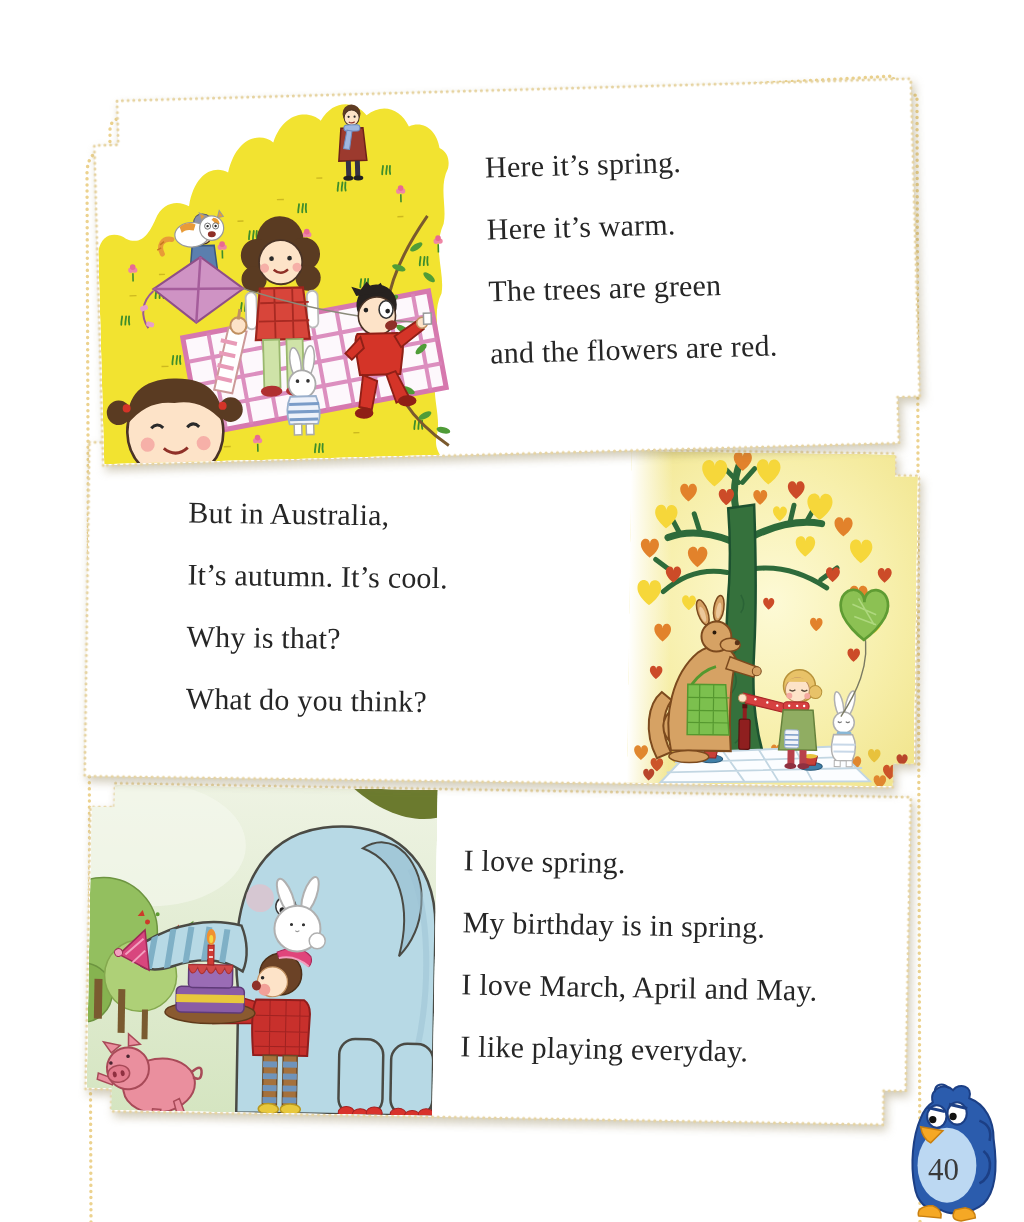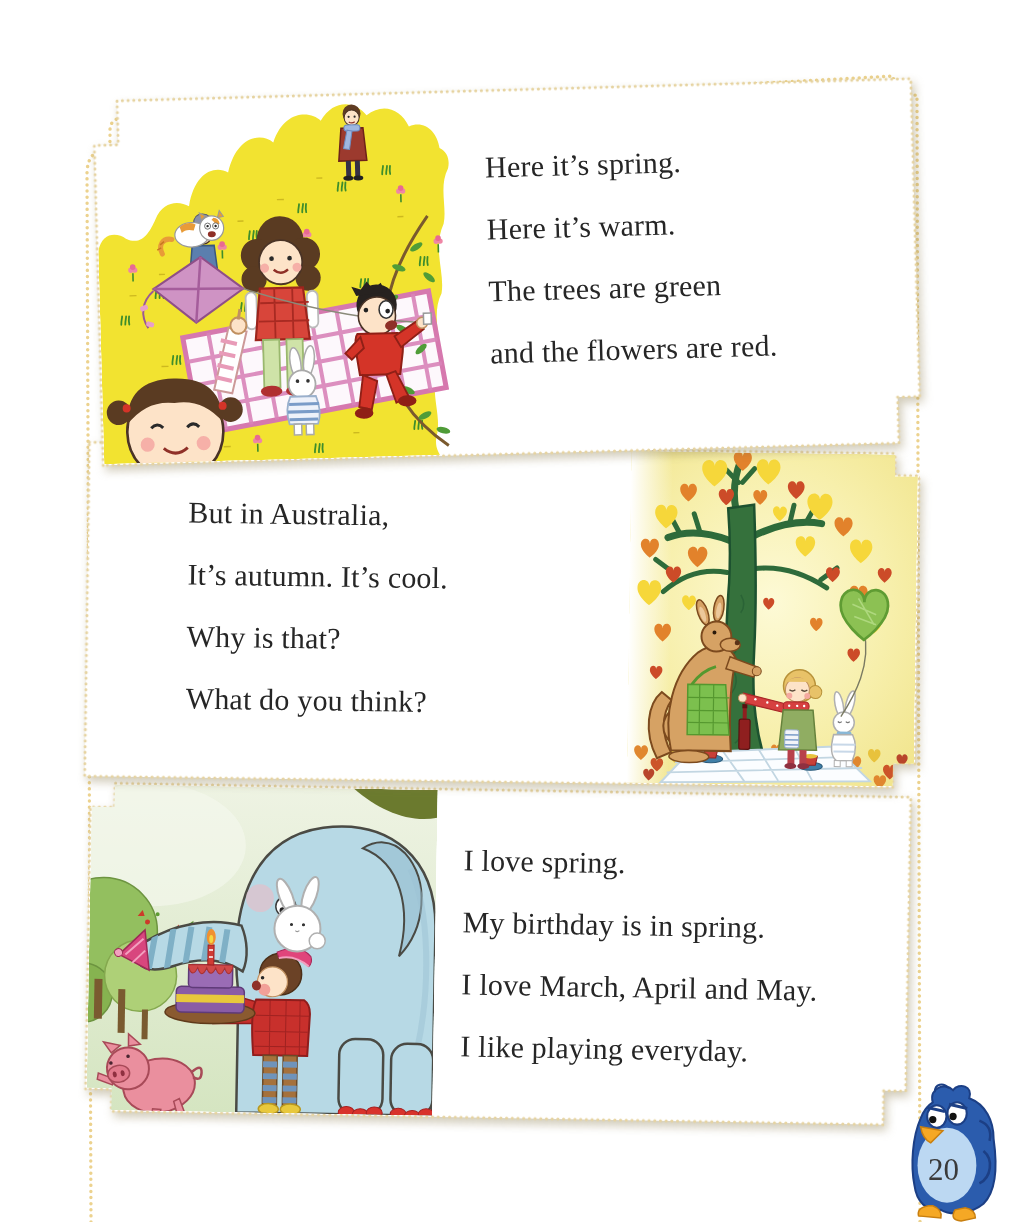--- a/index.html
+++ b/index.html
@@ -549,16 +549,16 @@
       <ellipse cx="48" cy="84" rx="29" ry="37" fill="#bcd8f2"></ellipse>
       <ellipse cx="38" cy="36" rx="9.5" ry="11" fill="#ffffff" stroke="#1c3f85" stroke-width="2"></ellipse>
       <ellipse cx="58" cy="33" rx="9.5" ry="11" fill="#ffffff" stroke="#1c3f85" stroke-width="2"></ellipse>
       <circle cx="34" cy="39" r="3.6" fill="#111111"></circle>
         <circle cx="54" cy="36" r="3.6" fill="#111111"></circle>
       <path d="M28,27 L46,31 M50,24 L68,28" stroke="#1c3f85" stroke-width="3"></path>
       <path d="M22,46 L44,50 L32,62 Q24,58 22,46 Z" fill="#f5a825" stroke="#c87f10" stroke-width="1.5"></path>
       <path d="M30,124 Q18,126 20,134 L42,136 Q44,128 34,124 Z" fill="#f5a825" stroke="#c87f10" stroke-width="1.5"></path>
       <path d="M56,128 Q50,138 62,139 L76,136 Q76,128 66,126 Z" fill="#f5a825" stroke="#c87f10" stroke-width="1.5"></path>
     </svg>
-    <span class="page-num">20</span>
+    <span class="page-num">40</span>
   </div>
 
 </div>
 
 </body></html>

